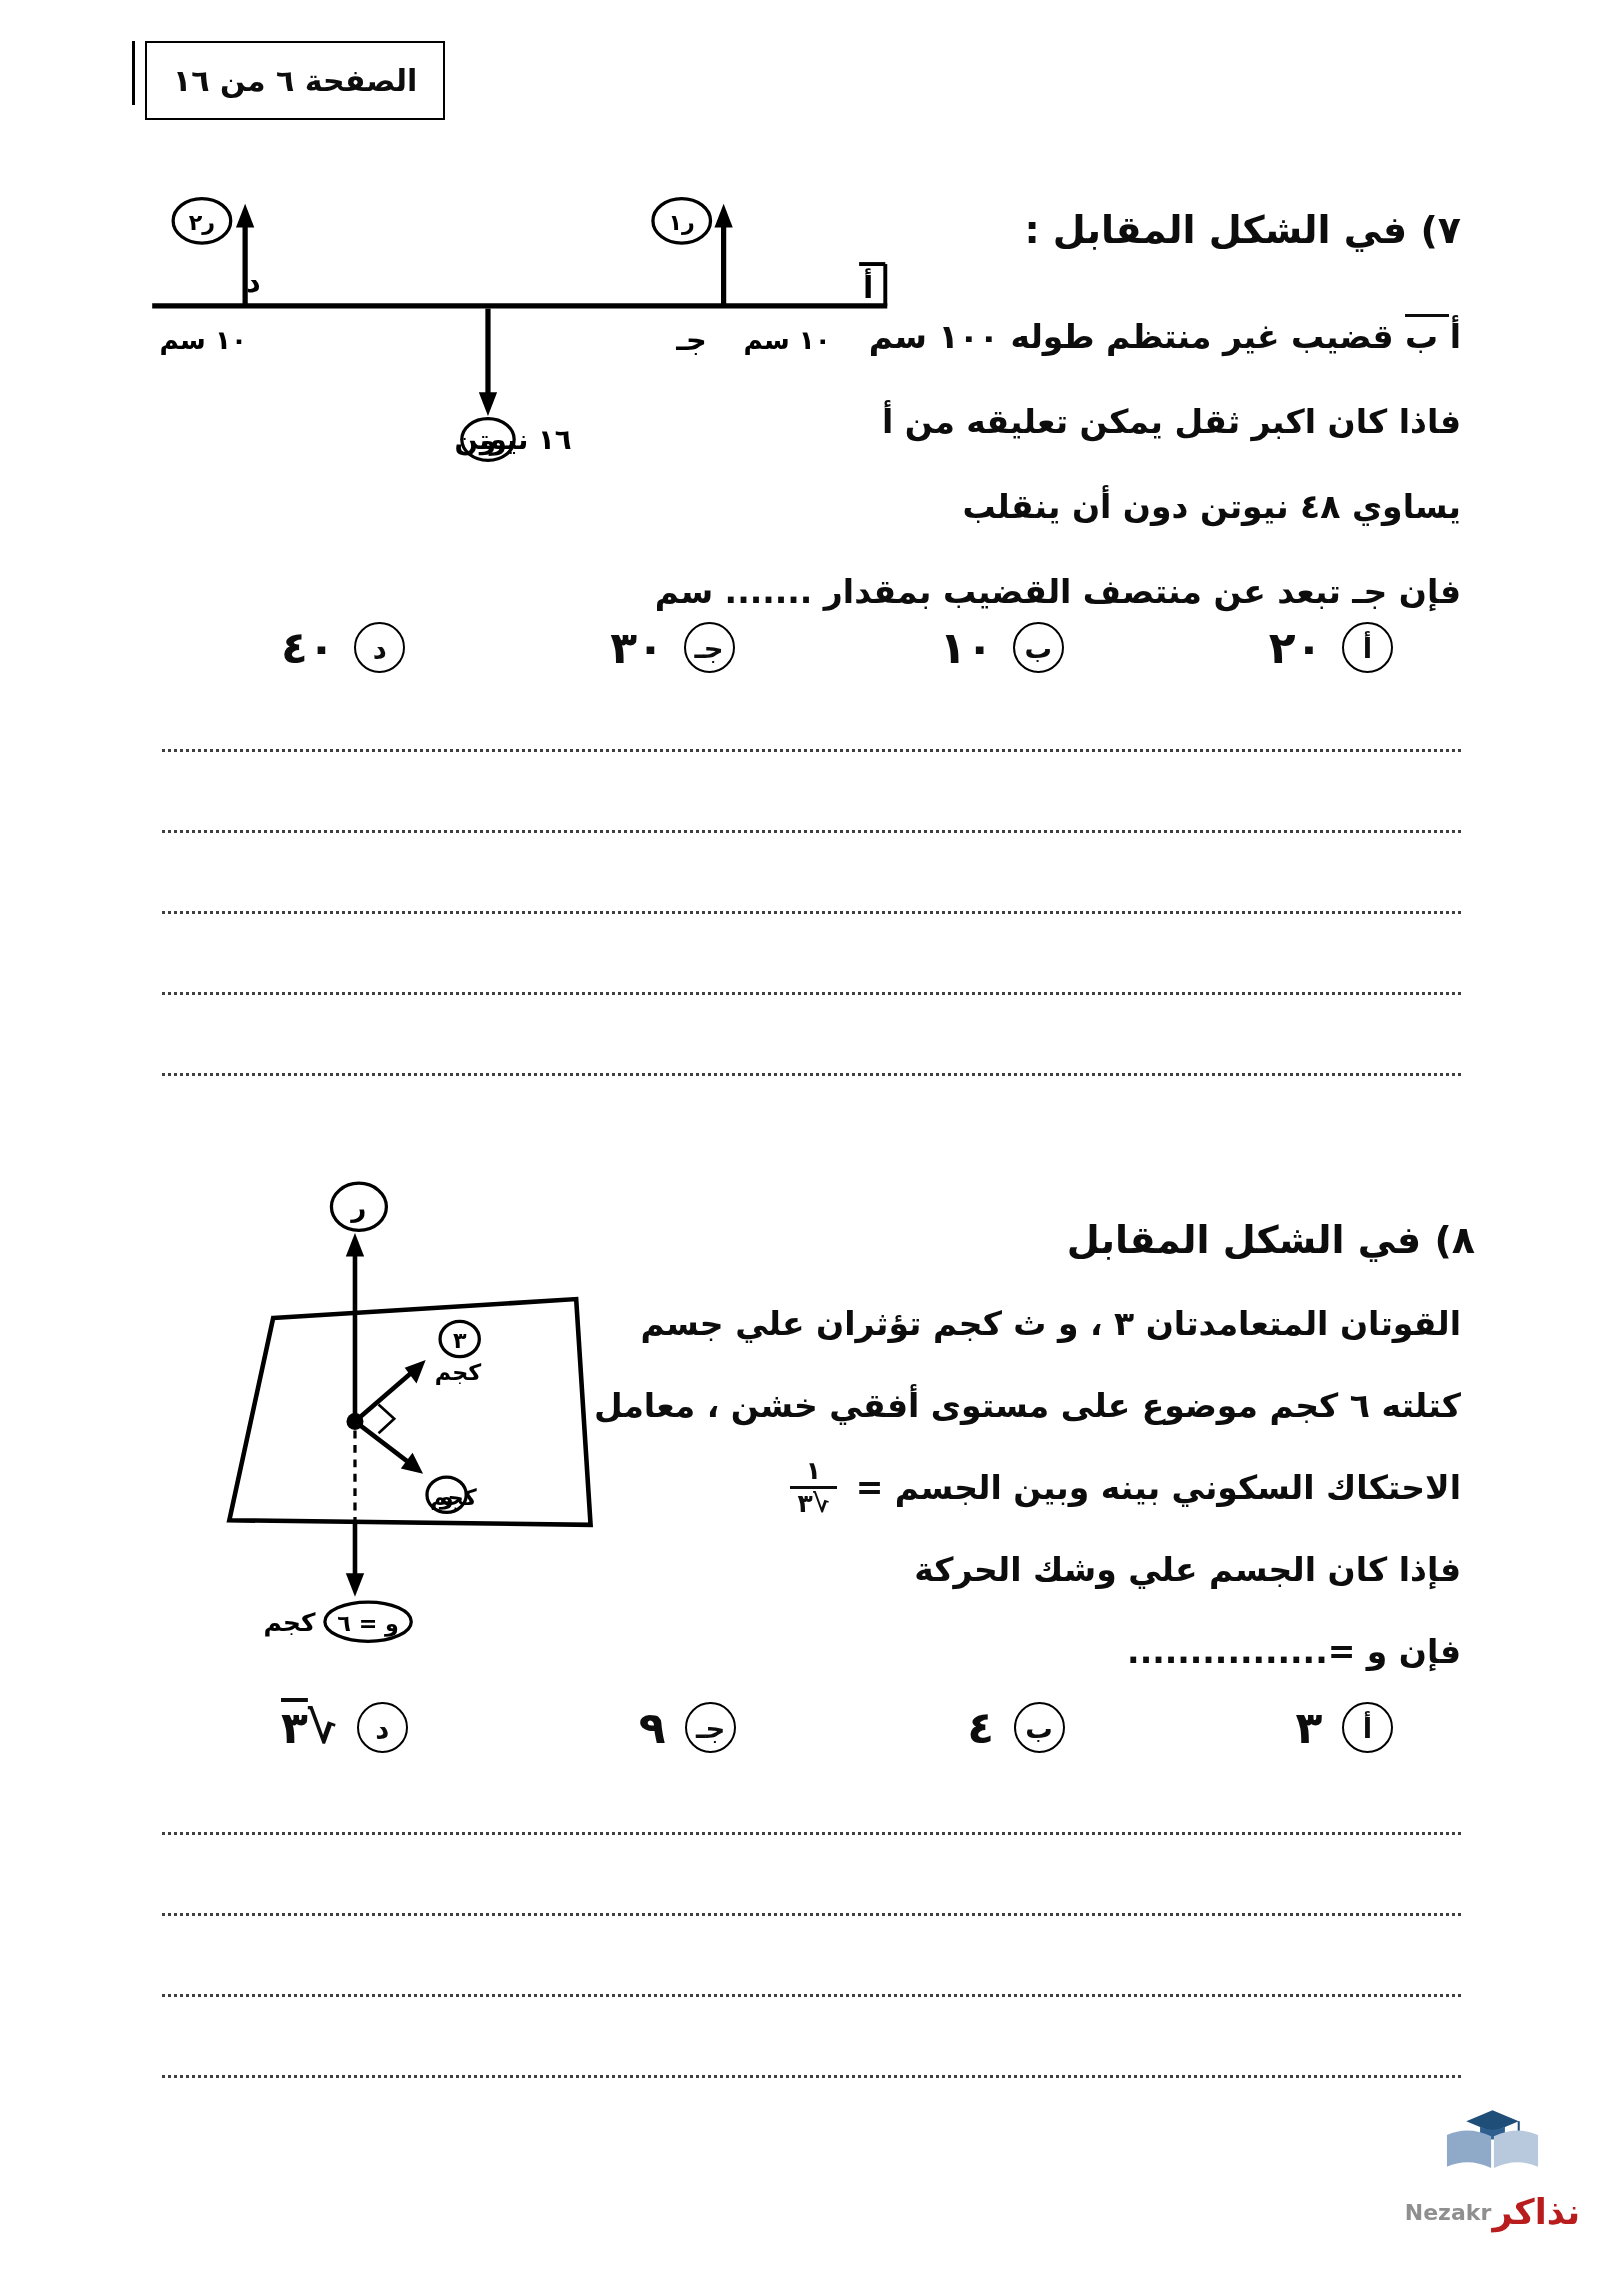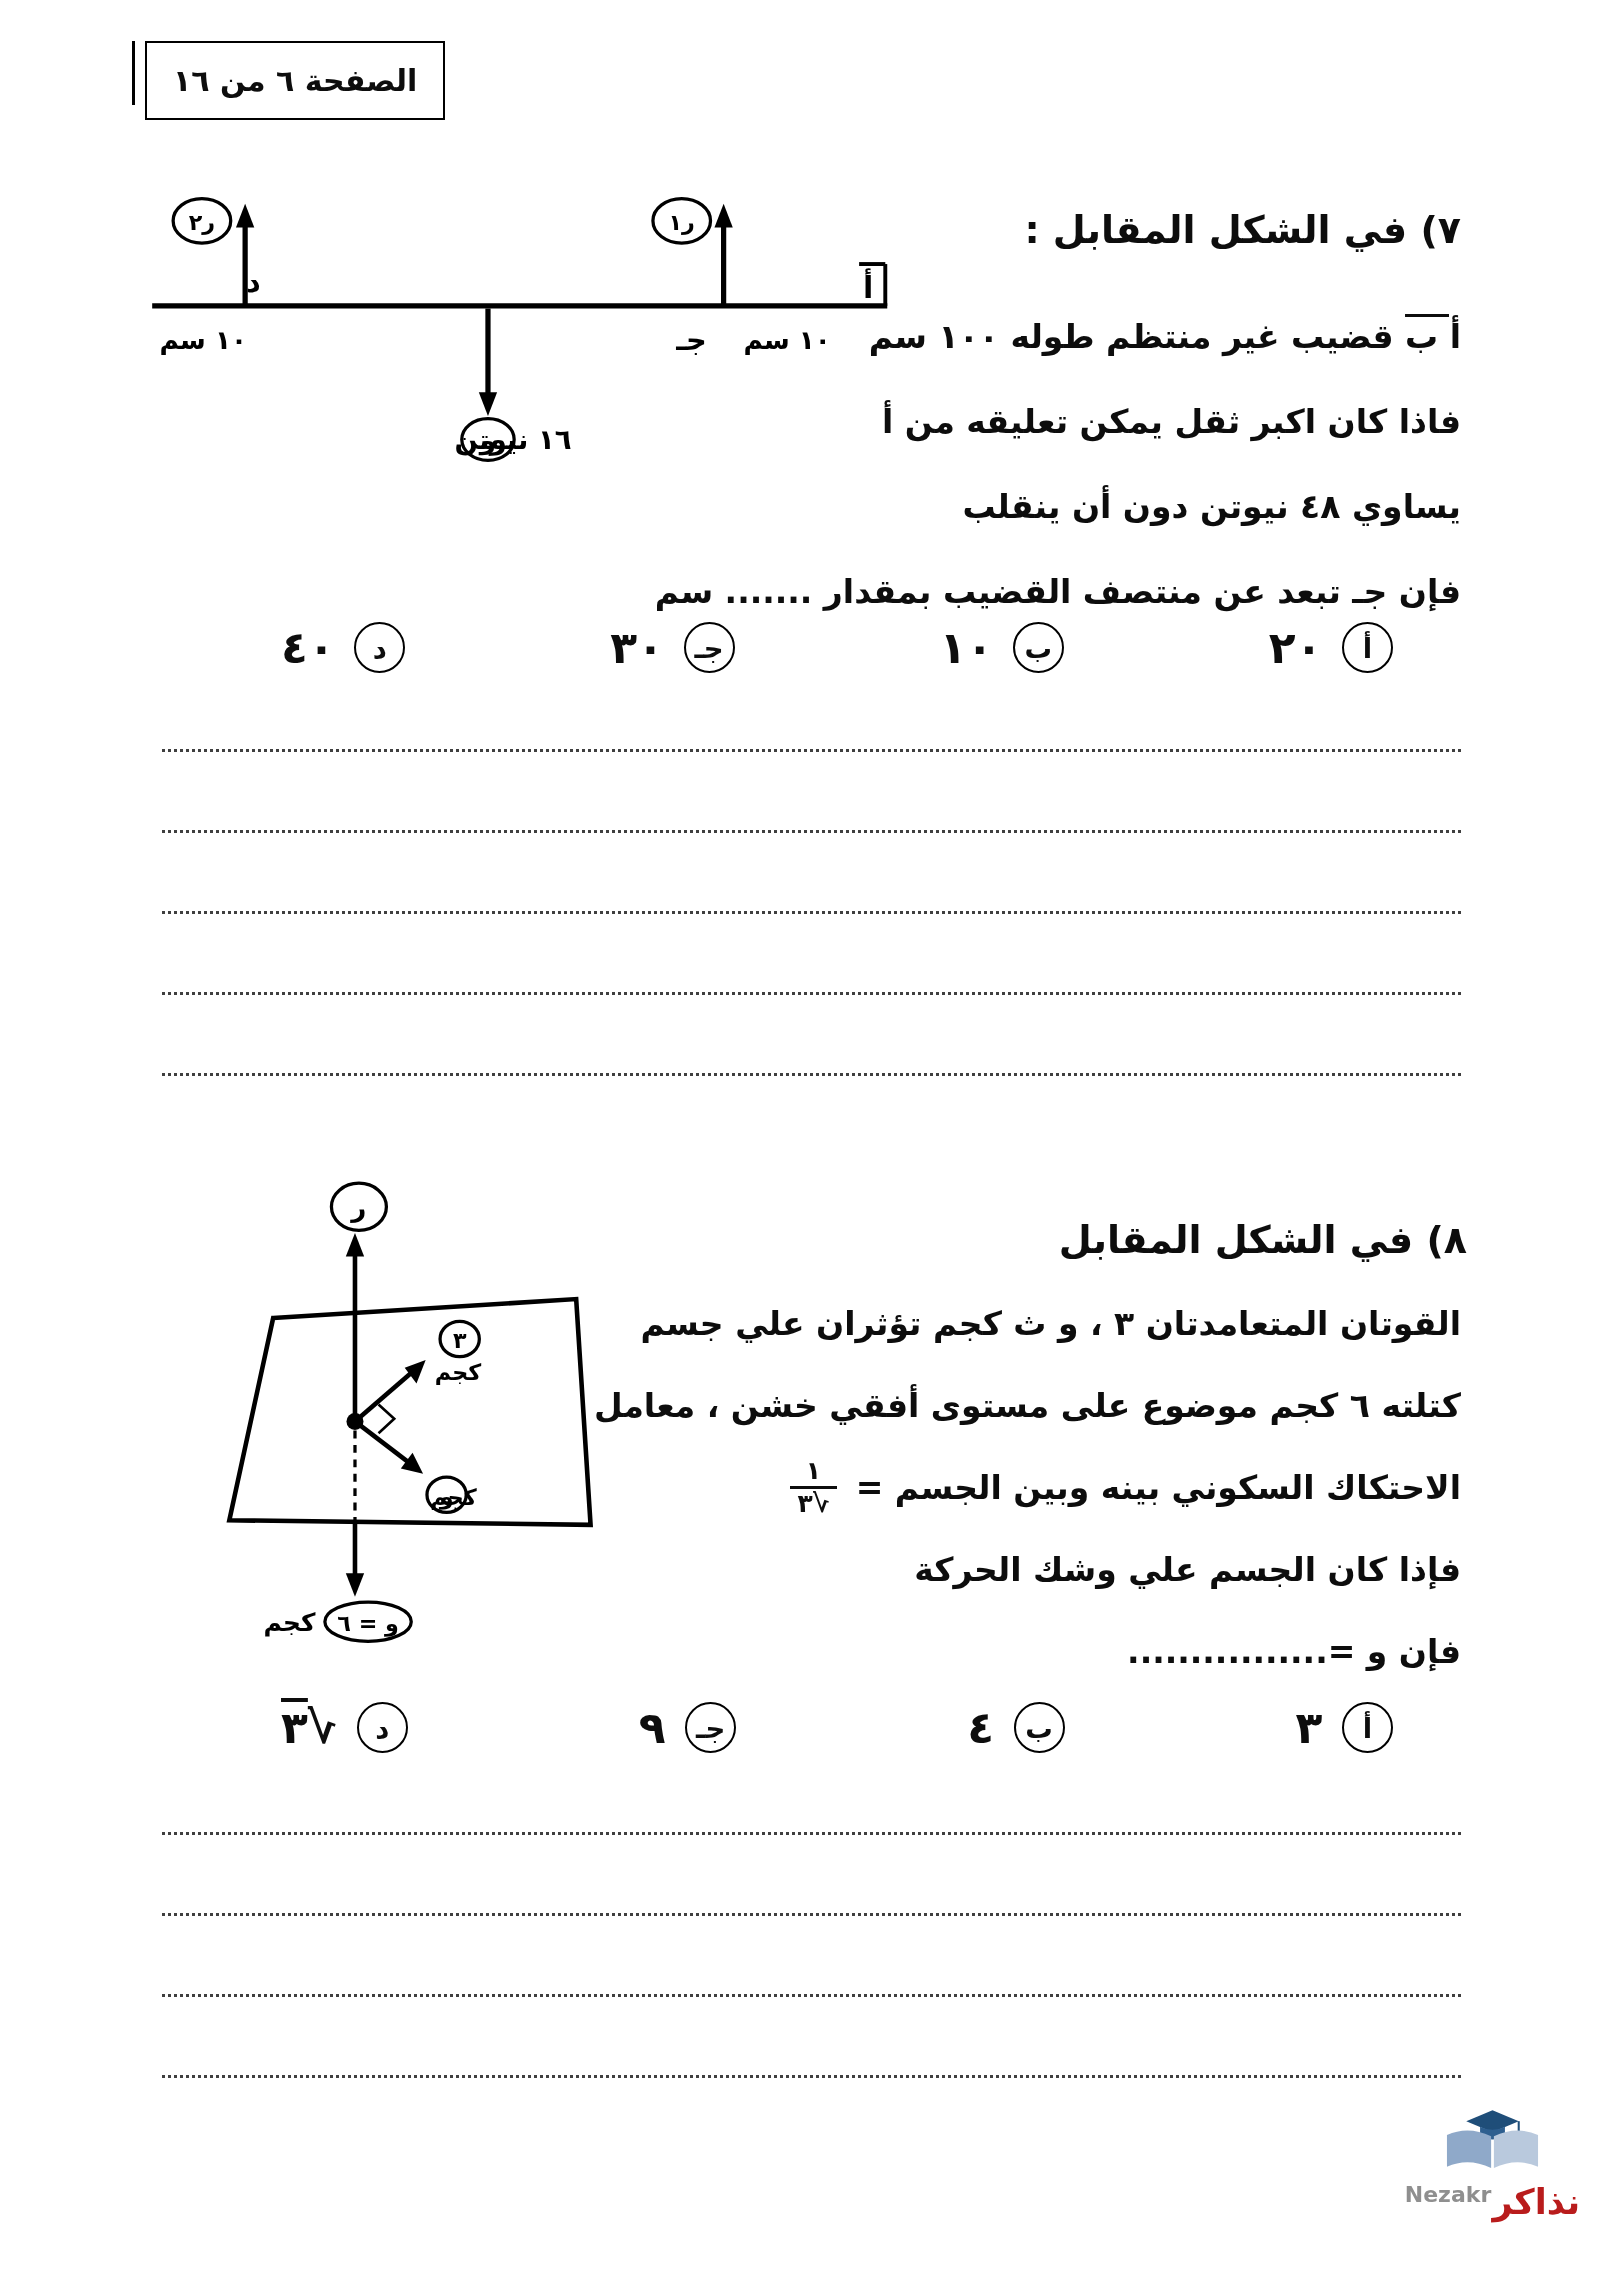--- a/index.html
+++ b/index.html
@@ -58,21 +58,21 @@
     font-size: 27.5px; font-weight: bold;
     flex: 0 0 auto;
   }
   .optval { font-size: 44px; font-weight: bold; white-space: nowrap; }
 
   
   .dotline { height: 81px; border-bottom: 3.9px dotted #3f3f3f; }
 
   
   .brandbox { display: flex; flex-direction: column; align-items: center; width: 222px; }
-  .brandrow { direction: ltr; display: flex; align-items: flex-start; gap: 1.3px; margin-top: 7px; }
+  .brandrow { direction: ltr; display: flex; align-items: center; gap: 1.3px; margin-top: 17px; }
   .brand-en { font-size: 22px; color: #8f8f8f; font-weight: bold; }
   .brand-ar { font-size: 35px; color: #b91c1c; font-weight: bold; }
 
   svg text { font-family: "DejaVu Sans", sans-serif; }
 </style>
 </head>
 <body>
 
 <div class="abs pagebox-tick"></div>
 <div class="abs pagebox rtl">
@@ -144,21 +144,21 @@
 </div>
 
 <div class="abs" style="left:162px; top:671px; width:1299px;">
   <div class="dotline"></div>
   <div class="dotline"></div>
   <div class="dotline"></div>
   <div class="dotline"></div>
   <div class="dotline"></div>
 </div>
 
-<div class="abs qtitle rtl" style="right:156px; top:1218px;">
+<div class="abs qtitle rtl" style="right:148px; top:1218px;">
   <span>٨) في الشكل المقابل</span>
 </div>
 
 <svg class="abs" style="left:207px; top:1178px;" width="419" height="481" viewBox="0 0 640 735">
 
   <ellipse cx="232" cy="44" rx="42" ry="36" fill="none" stroke="#000" stroke-width="5"></ellipse>
   <text x="232" y="60" font-size="40" font-weight="bold" text-anchor="middle" style="direction:rtl">ر</text>
   <line x1="226" y1="372" x2="226" y2="106" stroke="#000" stroke-width="7"></line>
   <polygon points="226,84 212,120 240,120" fill="#000"></polygon>
 

